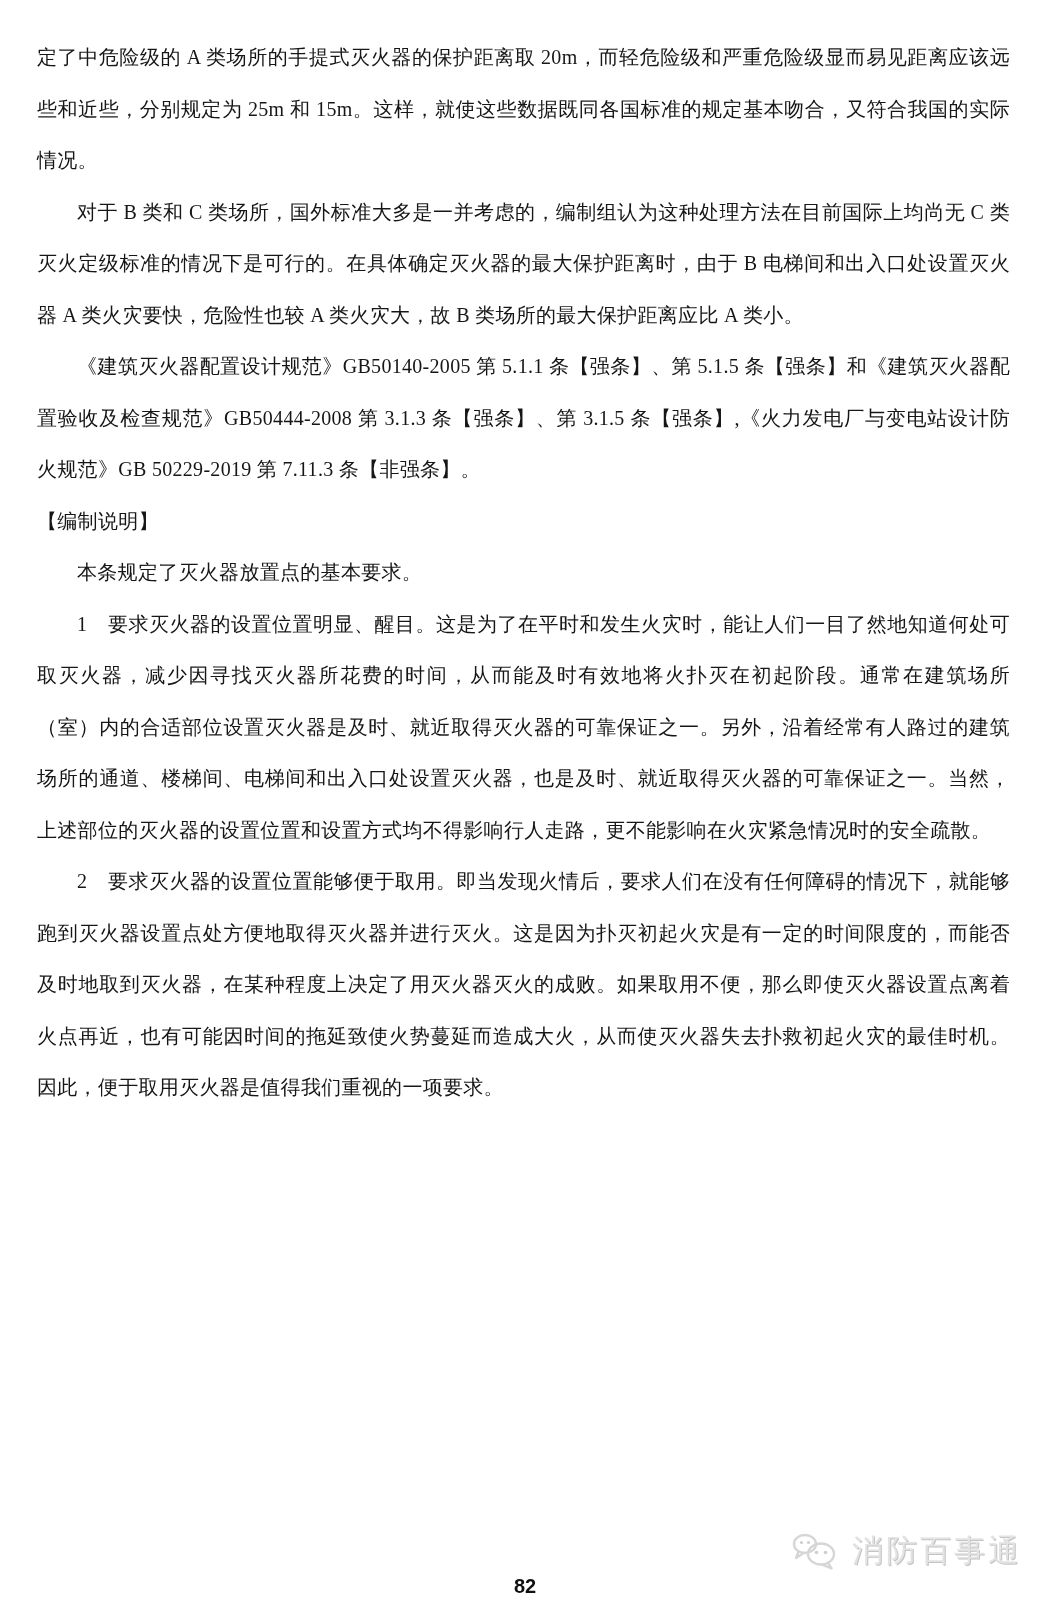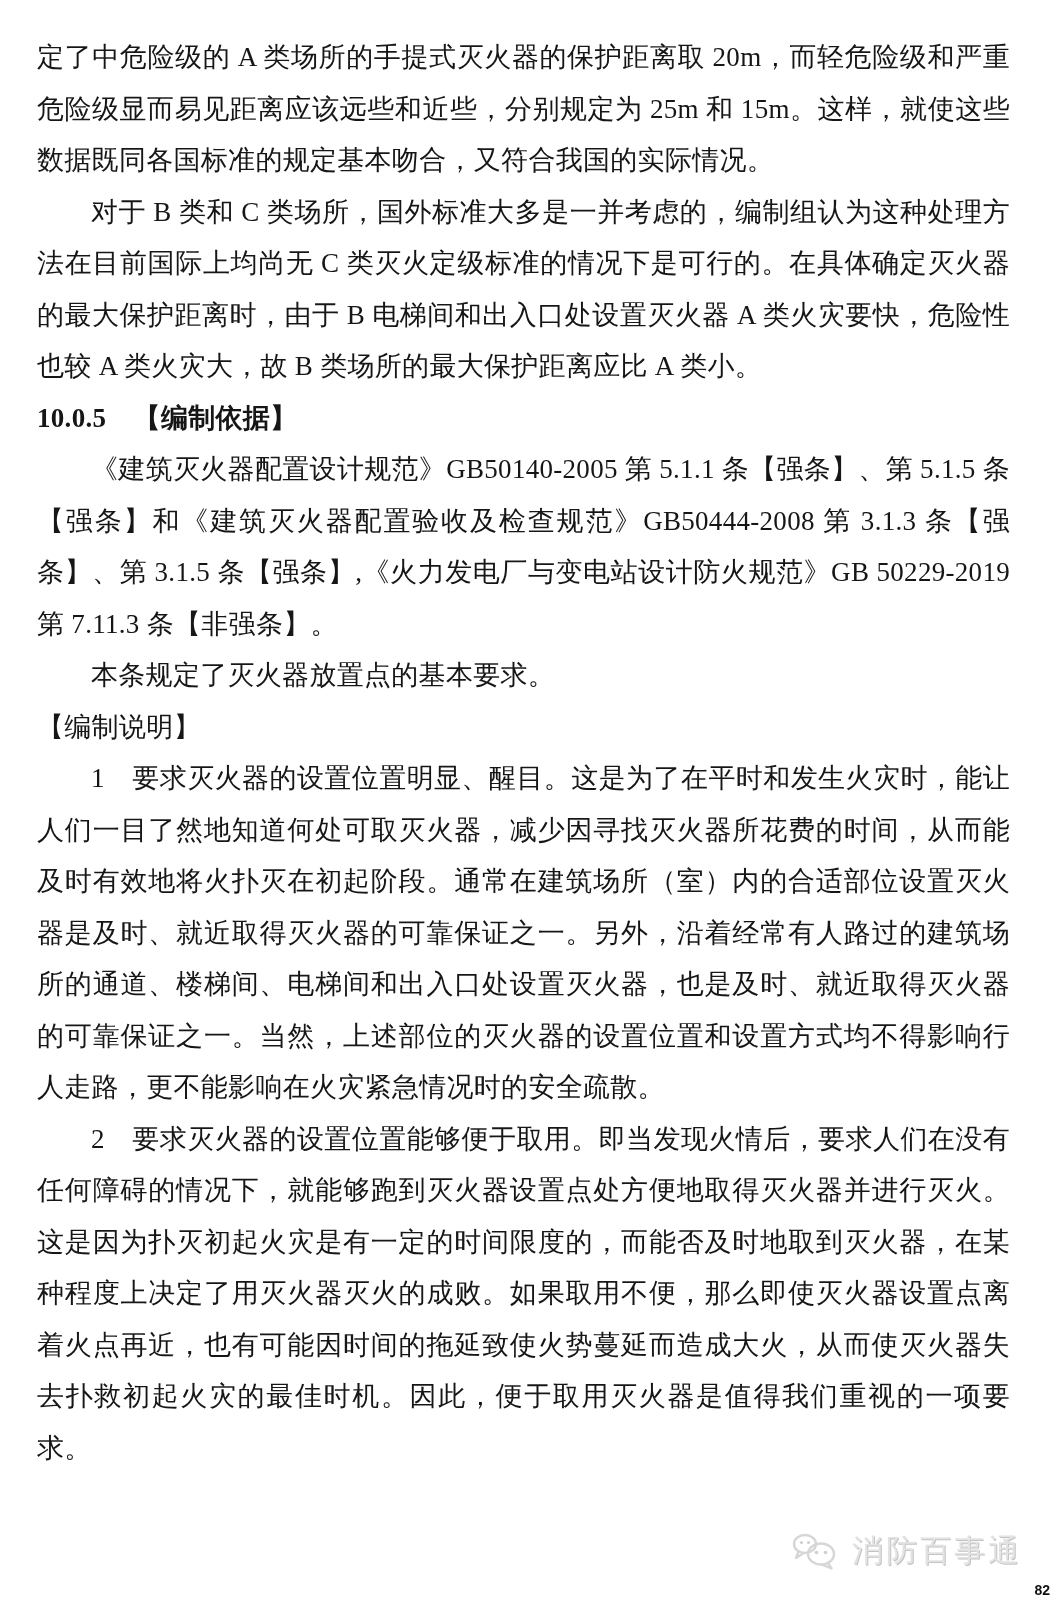--- a/index.html
+++ b/index.html
@@ -16,21 +16,21 @@
   }
   .doc {
     position: absolute;
     left: 37px;
     top: 32px;
     width: 973px;
   }
   .para {
     margin: 0;
     font-family: "Liberation Serif", "DejaVu Serif", serif;
-    font-size: 27px;
+    font-size: 20px;
     line-height: 51.5px;
     color: #161616;
     text-align: justify;
     letter-spacing: 0.3px;
   }
   .para.indent {
     text-indent: 2em;
   }
   .para.heading {
     font-weight: bold;
@@ -56,39 +56,38 @@
   }
   .watermark .wicon {
     display: inline-flex;
     align-items: center;
   }
   .pagenum {
     position: absolute;
     left: 0;
     right: 0;
     bottom: 2px;
-    text-align: right;
+    text-align: center;
     font-family: "Liberation Sans", "DejaVu Sans", sans-serif;
-    font-size: 14px;
+    font-size: 20px;
     font-weight: bold;
     color: #111111;
   }
 </style>
 </head>
 <body>
 
 <div class="page">
 
   <div class="doc" id="doc-body">
       <p class="para body">定了中危险级的 A 类场所的手提式灭火器的保护距离取 20m，而轻危险级和严重危险级显而易见距离应该远些和近些，分别规定为 25m 和 15m。这样，就使这些数据既同各国标准的规定基本吻合，又符合我国的实际情况。</p>
       <p class="para body indent">对于 B 类和 C 类场所，国外标准大多是一并考虑的，编制组认为这种处理方法在目前国际上均尚无 C 类灭火定级标准的情况下是可行的。在具体确定灭火器的最大保护距离时，由于 B 电梯间和出入口处设置灭火器 A 类火灾要快，危险性也较 A 类火灾大，故 B 类场所的最大保护距离应比 A 类小。</p>
-      <p class="para heading">10.0.5　【编制依据】</p>
       <p class="para body indent">《建筑灭火器配置设计规范》GB50140-2005 第 5.1.1 条【强条】、第 5.1.5 条【强条】和《建筑灭火器配置验收及检查规范》GB50444-2008 第 3.1.3 条【强条】、第 3.1.5 条【强条】,《火力发电厂与变电站设计防火规范》GB 50229-2019 第 7.11.3 条【非强条】。</p>
+      <p class="para label">【编制说明】</p>
       <p class="para body indent">本条规定了灭火器放置点的基本要求。</p>
-      <p class="para label">【编制说明】</p>
       <p class="para body indent">1　要求灭火器的设置位置明显、醒目。这是为了在平时和发生火灾时，能让人们一目了然地知道何处可取灭火器，减少因寻找灭火器所花费的时间，从而能及时有效地将火扑灭在初起阶段。通常在建筑场所（室）内的合适部位设置灭火器是及时、就近取得灭火器的可靠保证之一。另外，沿着经常有人路过的建筑场所的通道、楼梯间、电梯间和出入口处设置灭火器，也是及时、就近取得灭火器的可靠保证之一。当然，上述部位的灭火器的设置位置和设置方式均不得影响行人走路，更不能影响在火灾紧急情况时的安全疏散。</p>
       <p class="para body indent">2　要求灭火器的设置位置能够便于取用。即当发现火情后，要求人们在没有任何障碍的情况下，就能够跑到灭火器设置点处方便地取得灭火器并进行灭火。这是因为扑灭初起火灾是有一定的时间限度的，而能否及时地取到灭火器，在某种程度上决定了用灭火器灭火的成败。如果取用不便，那么即使灭火器设置点离着火点再近，也有可能因时间的拖延致使火势蔓延而造成大火，从而使灭火器失去扑救初起火灾的最佳时机。因此，便于取用灭火器是值得我们重视的一项要求。</p>
     </div>
 
   <div class="watermark">
     <span class="wicon">
       <svg width="52" height="38" viewBox="0 0 52 38" aria-hidden="true">
         <g fill="none" stroke="#d6d6d6" stroke-width="2.4">
           <ellipse cx="15" cy="12" rx="11" ry="9"></ellipse>
           <path d="M8.5 19.5 L6 26 L13 21.5" stroke-linejoin="round"></path>

